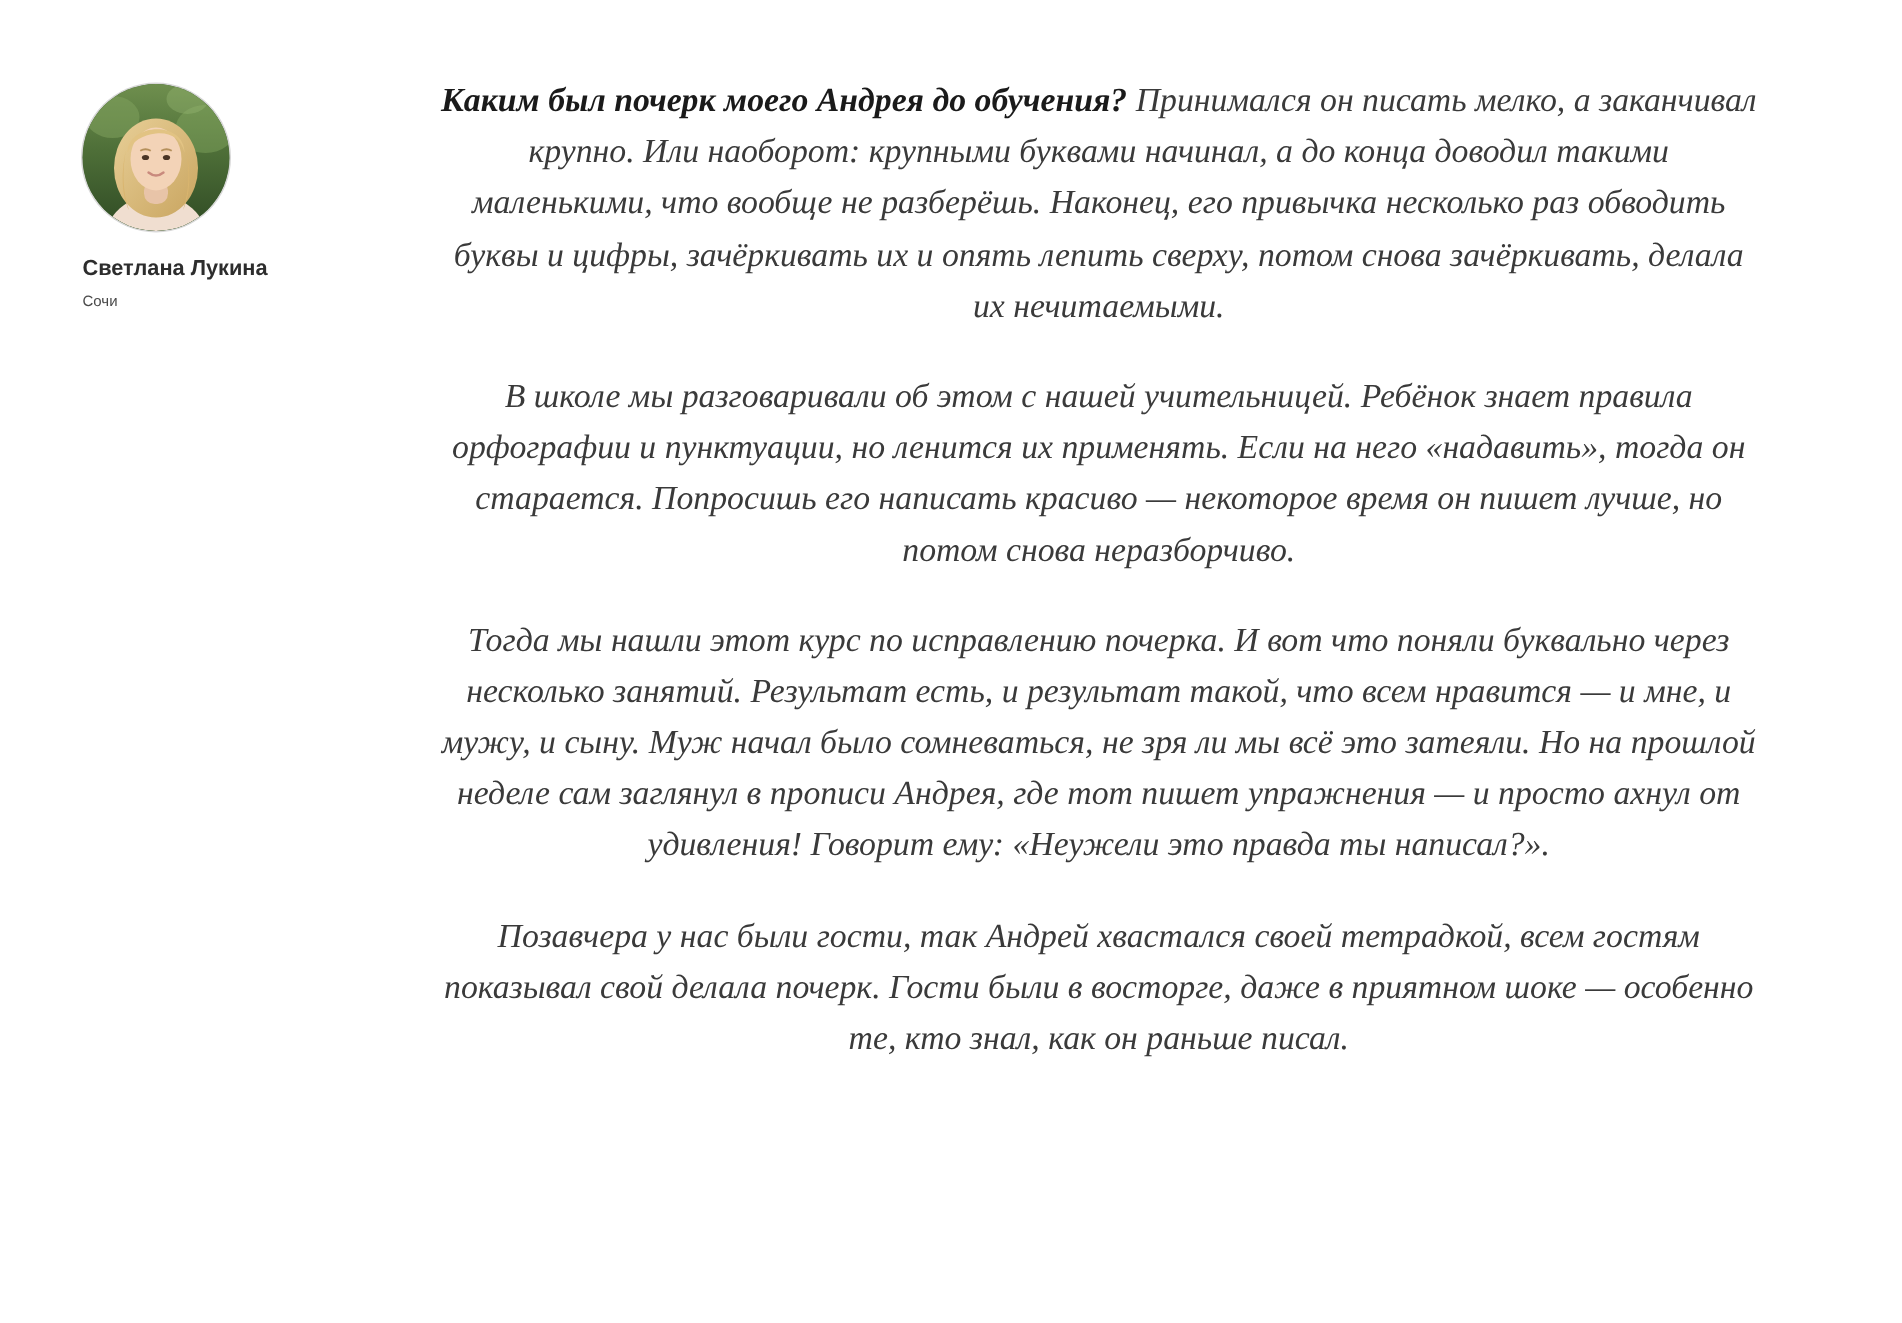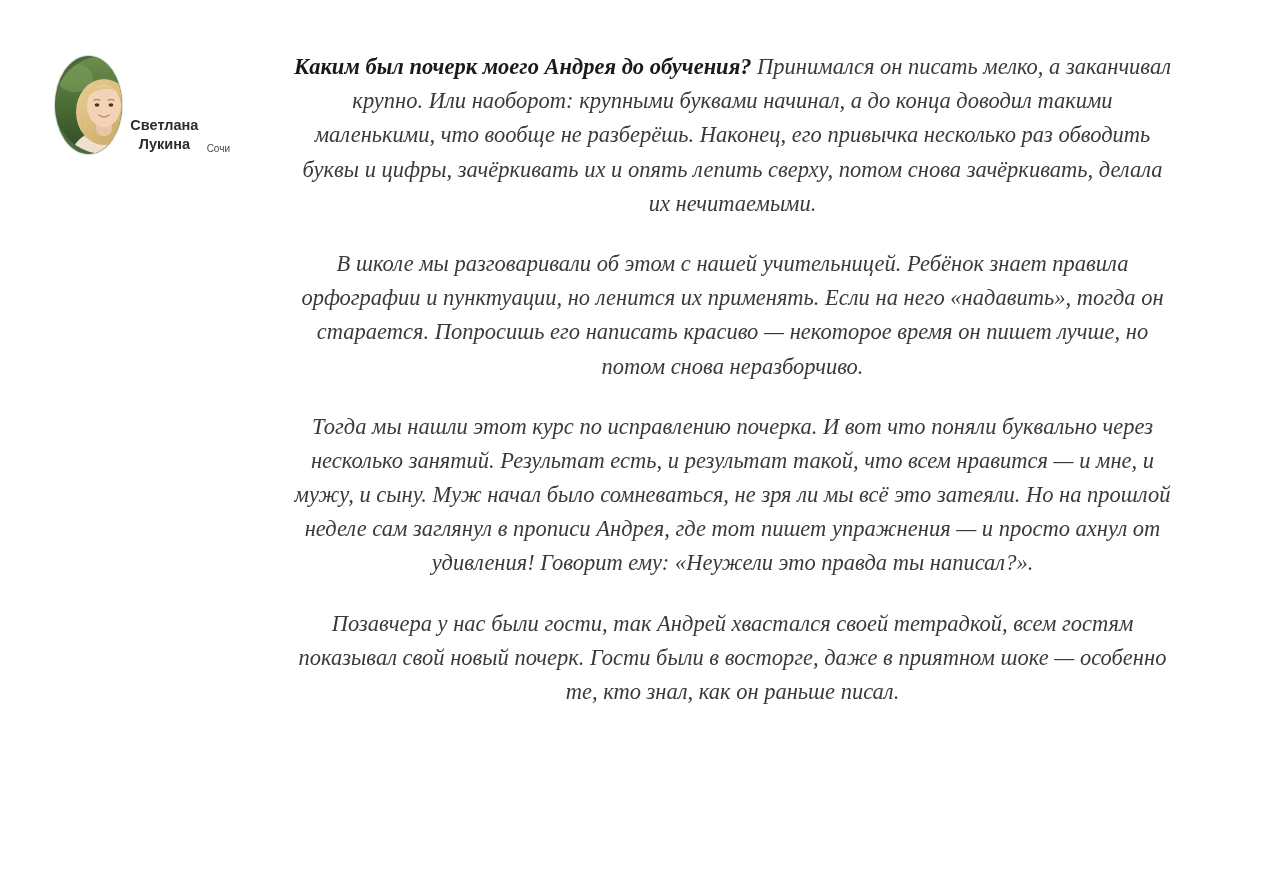--- a/index.html
+++ b/index.html
@@ -22,21 +22,22 @@
     padding: 50px 55px 0 55px;
     box-sizing: border-box;
     width: 1268px;
   }
 
   
   .author-col {
     width: 175px;
     flex: 0 0 175px;
     display: flex;
-    align-items: flex-end;
+    flex-direction: column;
+    align-items: flex-start;
     padding-top: 6px;
   }
 
   .avatar {
     width: 98px;
     height: 98px;
     border-radius: 50%;
     overflow: hidden;
     position: relative;
     background: #4a6b3a;
@@ -151,16 +152,16 @@
   <div class="text-col">
 
     <p class="para">
       <span class="lead-question">Каким был почерк моего Андрея до обучения?</span><span> Принимался он писать мелко, а заканчивал крупно. Или наоборот: крупными буквами начинал, а до конца доводил такими маленькими, что вообще не разберёшь. Наконец, его привычка несколько раз обводить буквы и цифры, зачёркивать их и опять лепить сверху, потом снова зачёркивать, делала их нечитаемыми.</span>
     </p>
 
     <p class="para">В школе мы разговаривали об этом с нашей учительницей. Ребёнок знает правила орфографии и пунктуации, но ленится их применять. Если на него «надавить», тогда он старается. Попросишь его написать красиво — некоторое время он пишет лучше, но потом снова неразборчиво.</p>
 
     <p class="para">Тогда мы нашли этот курс по исправлению почерка. И вот что поняли буквально через несколько занятий. Результат есть, и результат такой, что всем нравится — и мне, и мужу, и сыну. Муж начал было сомневаться, не зря ли мы всё это затеяли. Но на прошлой неделе сам заглянул в прописи Андрея, где тот пишет упражнения — и просто ахнул от удивления! Говорит ему: «Неужели это правда ты написал?».</p>
 
-    <p class="para">Позавчера у нас были гости, так Андрей хвастался своей тетрадкой, всем гостям показывал свой новый почерк. Гости были в восторге, даже в приятном шоке — особенно те, кто знал, как он раньше писал.</p>
+    <p class="para">Позавчера у нас были гости, так Андрей хвастался своей тетрадкой, всем гостям показывал свой делала почерк. Гости были в восторге, даже в приятном шоке — особенно те, кто знал, как он раньше писал.</p>
 
   </div>
 </div>
 
 </body></html>

